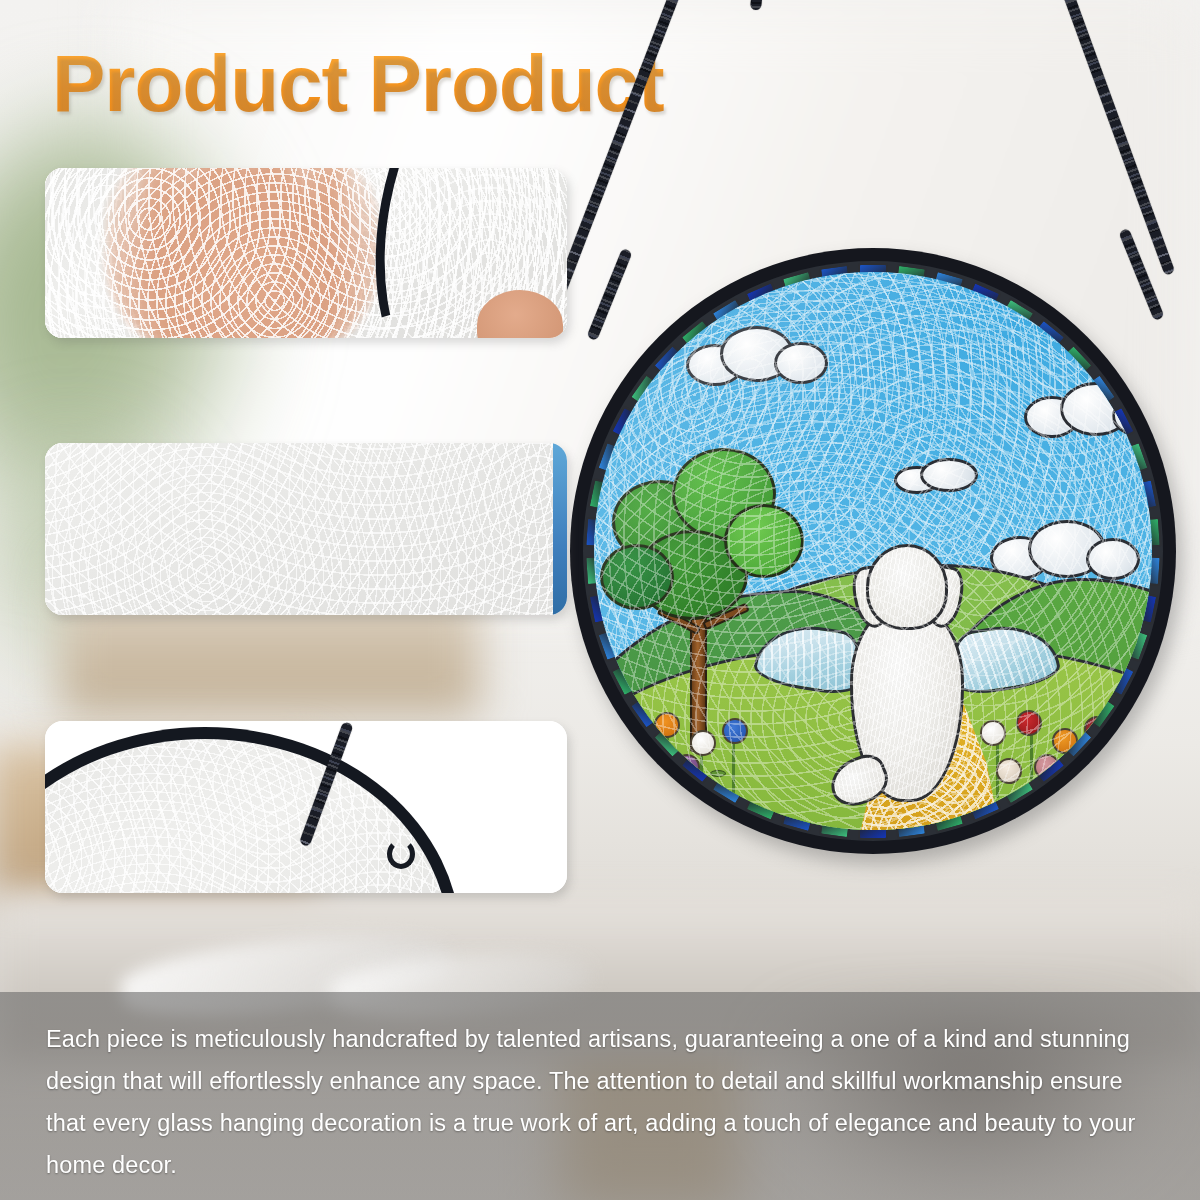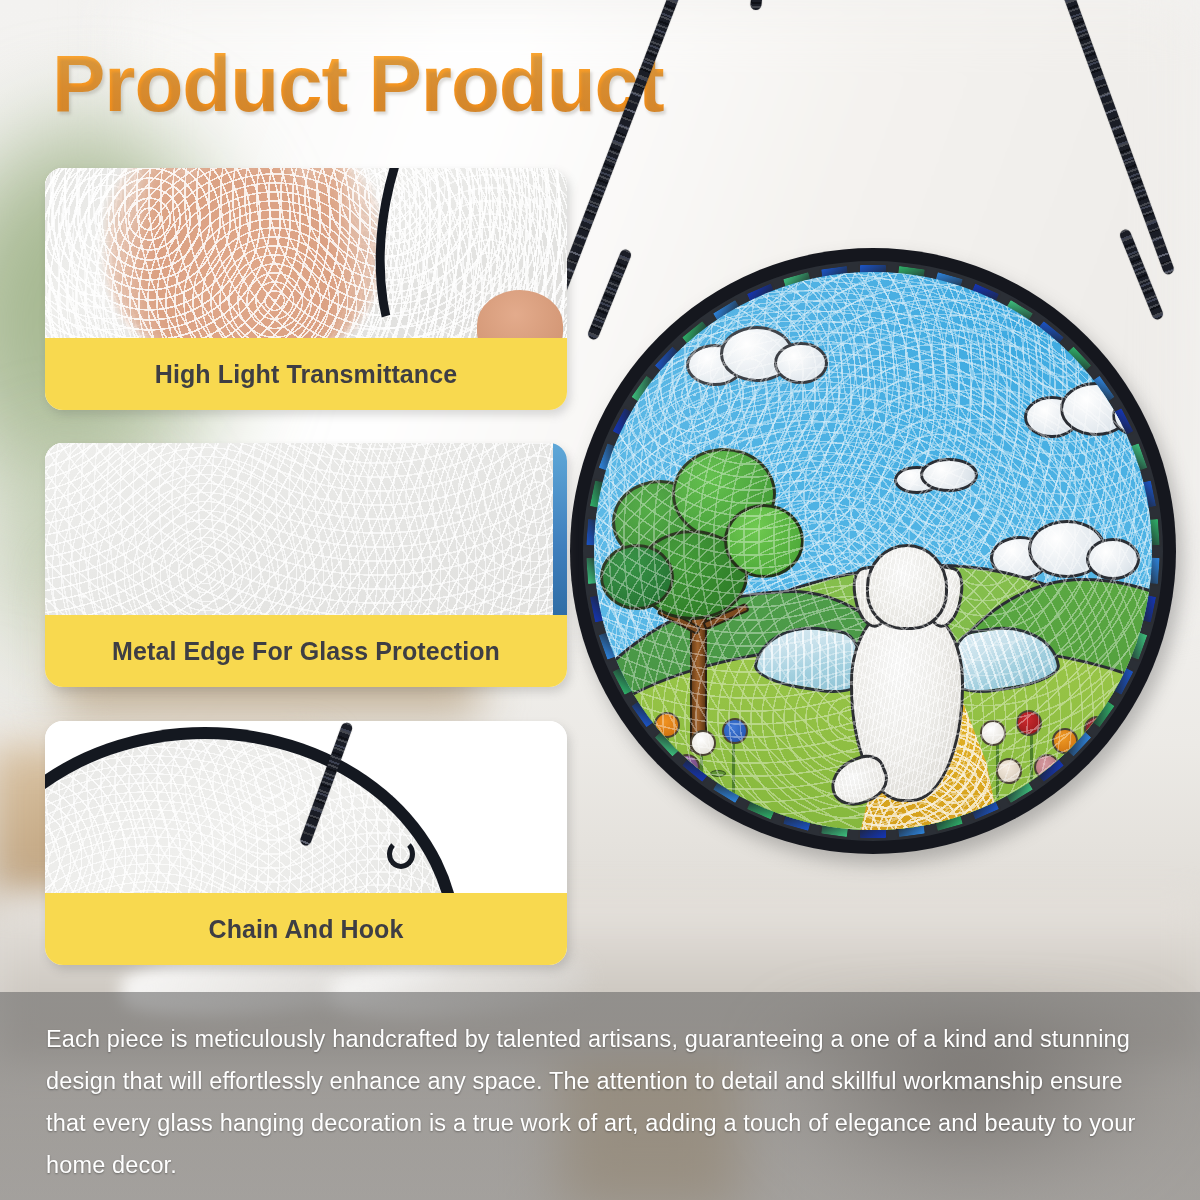--- a/index.html
+++ b/index.html
@@ -455,41 +455,38 @@
     <div class="frost"></div>
     <div class="finger" style="left:96px;"></div>
     <div class="finger" style="left:152px;top:-52px;"></div>
     <div class="finger" style="left:208px;top:-56px;"></div>
     <div class="finger" style="left:264px;top:-44px;"></div>
     <div class="hand"></div>
     <div class="hand-frost-ov"></div>
     <div class="edge-arc" style="left:348px;top:-250px;width:420px;height:560px;border-color:#141820 transparent transparent #141820;transform:rotate(28deg);"></div>
     <div style="position:absolute;left:432px;top:122px;width:86px;height:70px;border-radius:50% 50% 40% 40%;background:radial-gradient(ellipse at 45% 35%,#e3ab8c,#cf9270);"></div>
   </div>
-  <div class="cap">High Light Transmittance</div>
 </div>
 
 <div class="card" id="card2">
   <div class="photo" style="background:#ffffff;">
     <div style="position:absolute;left:-120px;top:-272px;width:720px;height:560px;border-radius:50%;overflow:hidden;">
       <div class="frost"></div>
     </div>
     <div class="edge-arc" style="left:-126px;top:-278px;width:732px;height:572px;border-radius:50%;border-width:11px;border-color:transparent transparent #141820 transparent;"></div>
     <div style="position:absolute;right:0;top:0;width:14px;height:172px;background:linear-gradient(180deg,#5fa8d8,#3f7fbd 60%,#2f6ea6);"></div>
   </div>
-  <div class="cap">Metal Edge For Glass Protection</div>
 </div>
 
 <div class="card" id="card3">
   <div class="photo" style="background:#ffffff;">
     <div style="position:absolute;left:-90px;top:12px;width:500px;height:420px;border-radius:50%;overflow:hidden;">
       <div class="frost"></div>
     </div>
     <div class="edge-arc" style="left:-96px;top:6px;width:512px;height:432px;border-radius:50%;border-width:12px;border-color:#141820 #141820 transparent transparent;"></div>
     <div class="chain" style="left:298px;top:2px;height:130px;transform:rotate(20deg);transform-origin:top center;"></div>
     <div style="position:absolute;left:342px;top:118px;width:28px;height:30px;border:5px solid #161a22;border-radius:50%;border-top-color:transparent;"></div>
   </div>
-  <div class="cap">Chain And Hook</div>
 </div>
 
 <div id="desc">
   <p>Each piece is meticulously handcrafted by talented artisans, guaranteeing a one of a kind and stunning design that will effortlessly enhance any space. The attention to detail and skillful workmanship ensure that every glass hanging decoration is a true work of art, adding a touch of elegance and beauty to your home decor.</p>
 </div>
 
 </body></html>

